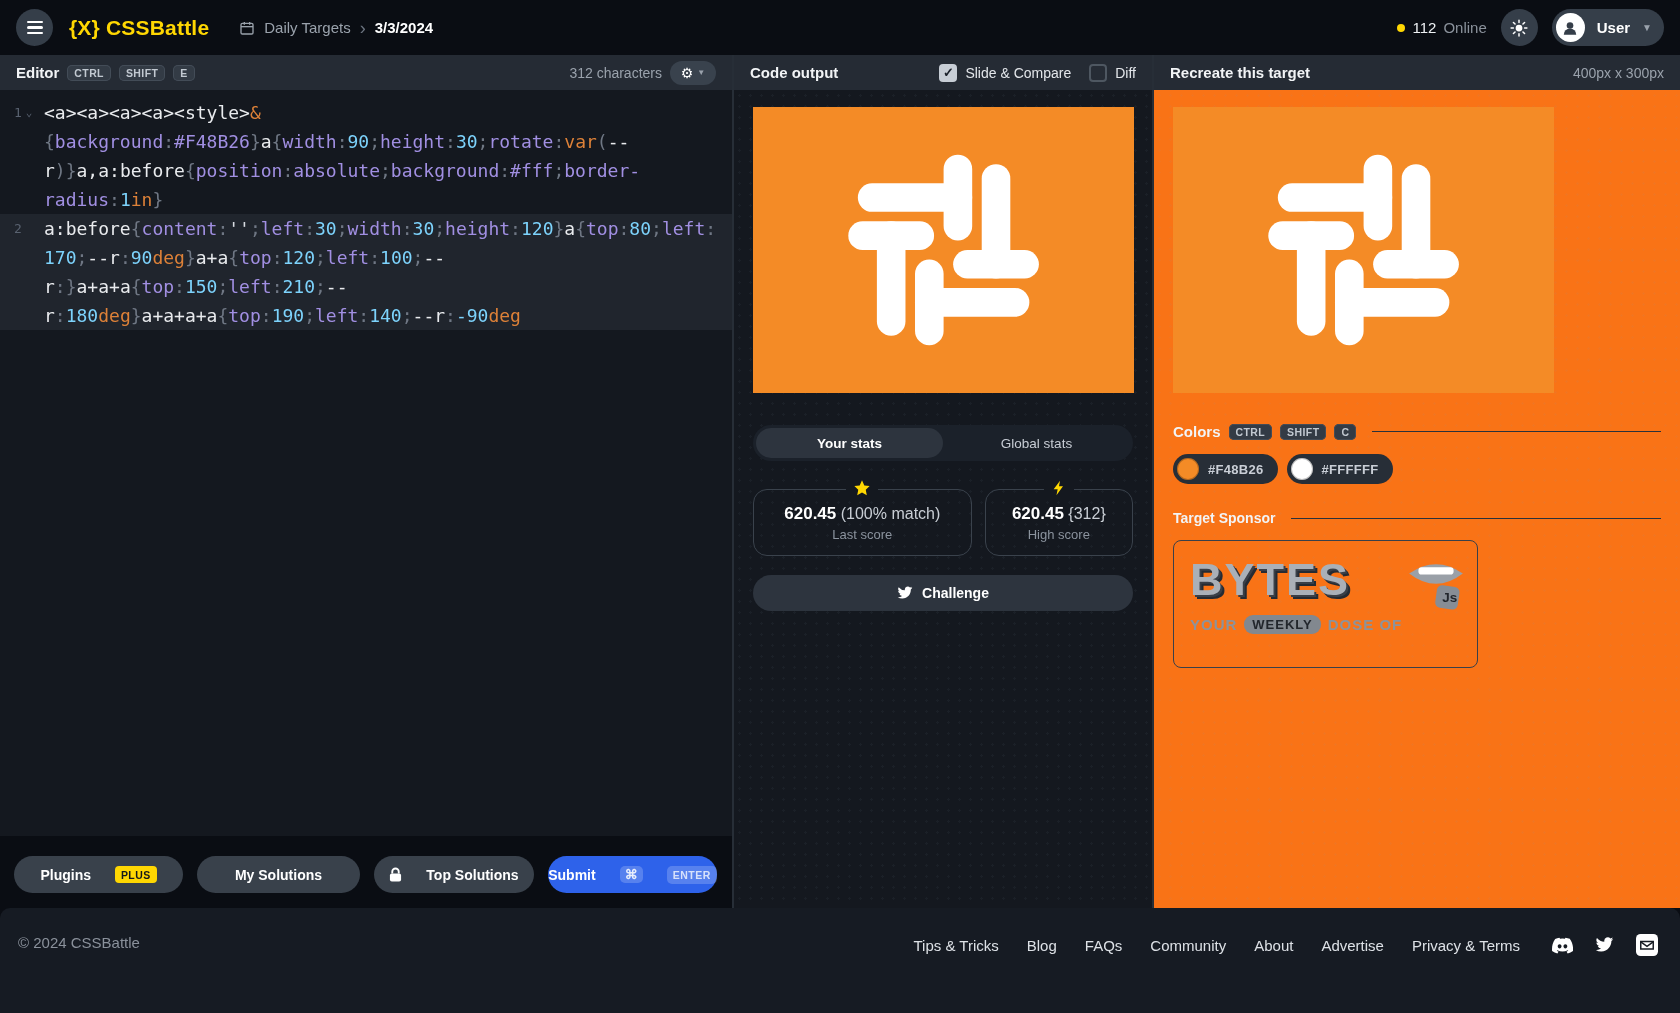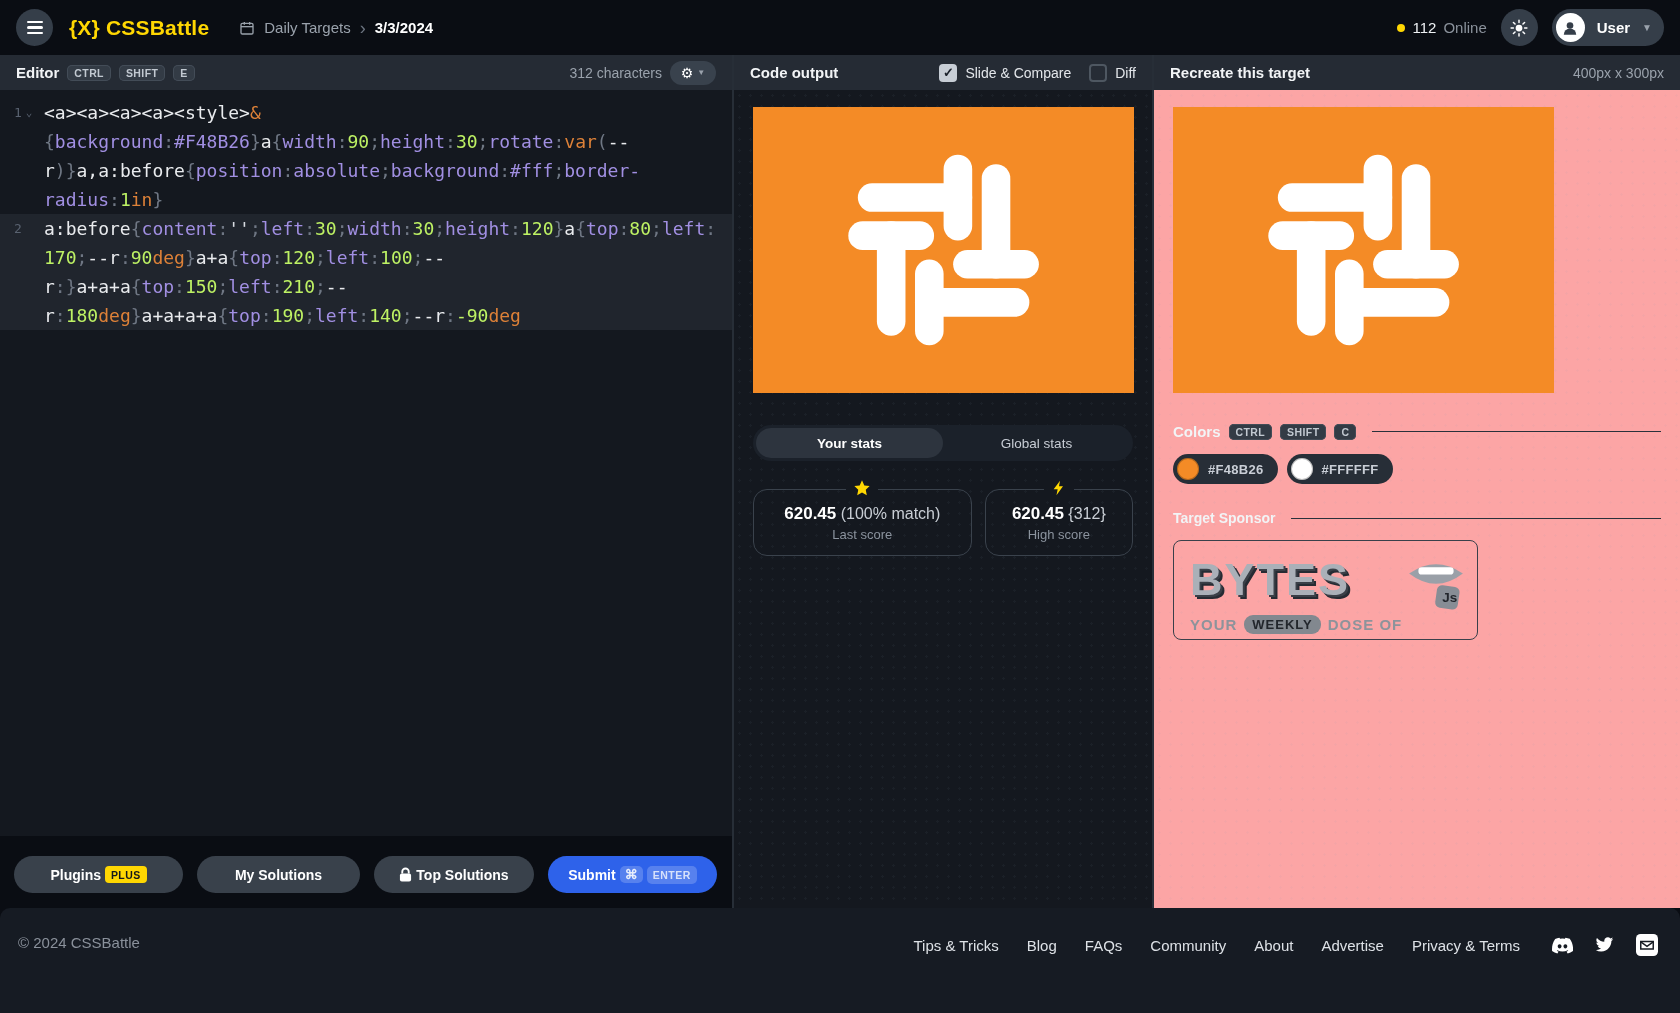--- a/index.html
+++ b/index.html
@@ -40,24 +40,24 @@
   .gearpill .gear { color:#fff; font-size:14px; line-height:1; }
   .gearpill .chev { color:#9aa2ac; font-size:8px; }
   .code-area { height:746px; background:#14181f; padding-top:8px; overflow:hidden;
                font-family:"DejaVu Sans Mono", monospace; font-size:18px; }
   .code-row { display:flex; height:29px; line-height:29px; white-space:pre; }
   .code-row.active { background:#20252d; }
   .gutter { width:44px; flex:0 0 44px; padding-left:14px; color:#596270; font-size:13px; display:flex; align-items:center; gap:4px; }
   .gutter .fold { font-style:normal; font-size:11px; color:#596270; cursor:pointer; }
   .code-text { letter-spacing:0; }
   .tok-t { color:#e9ebee; } .tok-p { color:#6f7784; } .tok-k { color:#a18fe2; }
-  .tok-n { color:#bef264;margin-top:36px; } .tok-o { color:#dd8138; } .tok-s { color:#d7dbe0; }
+  .tok-n { color:#7dd3fc;margin-top:36px; } .tok-o { color:#dd8138; } .tok-s { color:#d7dbe0; }
   .editor-actions { margin-top:auto; display:flex; gap:14px; padding:0 14px 15px; }
   .actbtn { height:37px; border:none; border-radius:19px; background:#39414b; color:#fff; font-family:inherit;
-            font-size:14px; font-weight:700; display:flex; align-items:center; justify-content:center; gap:4px; cursor:pointer; }
+            font-size:14px; font-weight:700; display:flex; align-items:center; justify-content:center; gap:24px; cursor:pointer; }
   .actbtn.plugins { width:169px; } .actbtn.mysol { width:163px; } .actbtn.topsol { width:160px; }
   .actbtn.submit { width:169px; background:#2e62ea; }
   .badge-plus { background:#ffd702; color:#15181c; font-size:10.5px; font-weight:800; padding:2.5px 6px; border-radius:4px; letter-spacing:.4px; }
   .key-badge { background:rgba(255,255,255,.20); border-radius:5px; color:#e8eefc; font-weight:600; }
   .key-cmd { font-size:13px; padding:1px 5px; }
   .key-enter { font-size:10.5px; padding:3px 6px; letter-spacing:.5px; color:#d7e1fb; }
 
   
   .output { width:422px; flex:0 0 422px; display:flex; flex-direction:column; background:#14181f;
             border-left:2px solid #272e37; border-right:2px solid #272e37; }
@@ -80,30 +80,30 @@
            display:flex; flex-direction:column; align-items:center; justify-content:center; gap:3px; }
   .scard.c1 { flex:1.48; } .scard.c2 { flex:1; }
   .scard .notch { position:absolute; top:-11px; left:50%; transform:translateX(-50%); background:#14181f; padding:0 7px; line-height:0; }
   .scard .row1 { font-size:16px; color:#c9ced5;text-align:center; }
   .scard .row1 b { color:#fff; font-size:17px; }
   .scard .row2 { font-size:13px; color:#8b939e; }
   .challenge { margin-top:19px; width:100%; height:36px; border:none; border-radius:18px; background:#2d343e;
                color:#fff; font-family:inherit; font-size:14px; font-weight:700; display:flex; align-items:center; justify-content:center; gap:9px; cursor:pointer; }
 
   
-  .target { flex:1; display:flex; flex-direction:column; background:#fca5a5; }
+  .target { flex:1; display:flex; flex-direction:column; background:#f97316; }
   .size-label { margin-left:auto; font-size:14px; color:#9aa2ac; }
   .sect-head { display:flex; align-items:center; gap:8px; }
   .sect-head .title { font-size:15px; font-weight:700; color:#f2f4f6; }
   .sect-head .rule { flex:1; height:1px; background:#2a313b; margin-left:8px; }
   .swatches { margin-top:14px; display:flex; gap:9px; }
   .swatch { height:30px; border-radius:15px; background:#272e37; display:flex; align-items:center; gap:9px; padding:0 14px 0 4px; cursor:pointer; border:none; }
   .swatch .dot { width:22px; height:22px; border-radius:50%; box-shadow: inset 0 0 0 1px rgba(0,0,0,.25); }
   .swatch .hex { font-size:13px; font-weight:600; color:#c9ced6; letter-spacing:.3px; font-family:"Liberation Sans", sans-serif; }
-  .sponsor-box { margin-top:14px; width:305px; height:100px; border:1px solid #39404a; border-radius:8px; position:relative; overflow:hidden; padding:14px 0 0 16px; }
+  .sponsor-box { margin-top:14px; width:305px; height:128px; border:1px solid #39404a; border-radius:8px; position:relative; overflow:hidden; padding:14px 0 0 16px; }
   .bytes { font-size:45px; font-weight:900; letter-spacing:2px; color:#aab0b8;
            text-shadow: 2px 2px 0 #3a3f47, 4px 4px 0 #262b33; line-height:1.1; }
   .sponsor-sub { margin-top:10px; display:flex; align-items:center; gap:7px; font-size:15px; font-weight:800; color:#8d939b; letter-spacing:1px; }
   .weekly { background:#82888f; color:#22262c; border-radius:9px; padding:2px 8px; font-size:13px; }
   .mouth { position:absolute; right:10px; top:16px; }
 
   
   .footer { height:105px; flex:0 0 105px; background:#161b23; border-radius:10px 10px 0 0;
             display:flex; align-items:flex-start; padding:26px 22px 0 18px; }
   .copyright { font-size:15px; color:#8a919b; }
@@ -263,20 +263,26 @@
           <div class="scard c2">
             <span class="notch">
               <svg width="16" height="18" viewBox="0 0 24 24">
                   <path d="M13.5 1 4 14h6l-1.8 9L18 9.5h-6z" fill="#ffd702"></path>
                 </svg>
             </span>
             <span class="row1"><b>620.45</b> <span>{312}</span></span>
             <span class="row2">High score</span>
           </div>
         </div>
+        <button class="challenge">
+          <svg width="16" height="14" viewBox="0 0 24 20">
+              <path d="M23 2.3c-.8.4-1.7.7-2.6.8a4.6 4.6 0 0 0 2-2.5c-.9.5-1.9.9-2.9 1.1A4.5 4.5 0 0 0 11.7 5c0 .4 0 .7.1 1A12.8 12.8 0 0 1 2.5 1.3a4.5 4.5 0 0 0 1.4 6A4.4 4.4 0 0 1 1.8 6.7v.1c0 2.2 1.5 4 3.6 4.4-.7.2-1.4.2-2 .1a4.5 4.5 0 0 0 4.2 3.1A9 9 0 0 1 1 16.2a12.7 12.7 0 0 0 6.9 2c8.3 0 12.8-6.9 12.8-12.8v-.6c.9-.6 1.6-1.4 2.3-2.5z" fill="#fff"></path>
+            </svg>
+          <span>Challenge</span>
+        </button>
       </div>
     </section>
 
     <section class="target">
       <div class="pane-head">
         <span class="pane-title">Recreate this target</span>
         <span class="size-label">400px x 300px</span>
       </div>
       <div class="pane-body dotted">
         <div class="render" style="background: rgb(244, 139, 38);">

